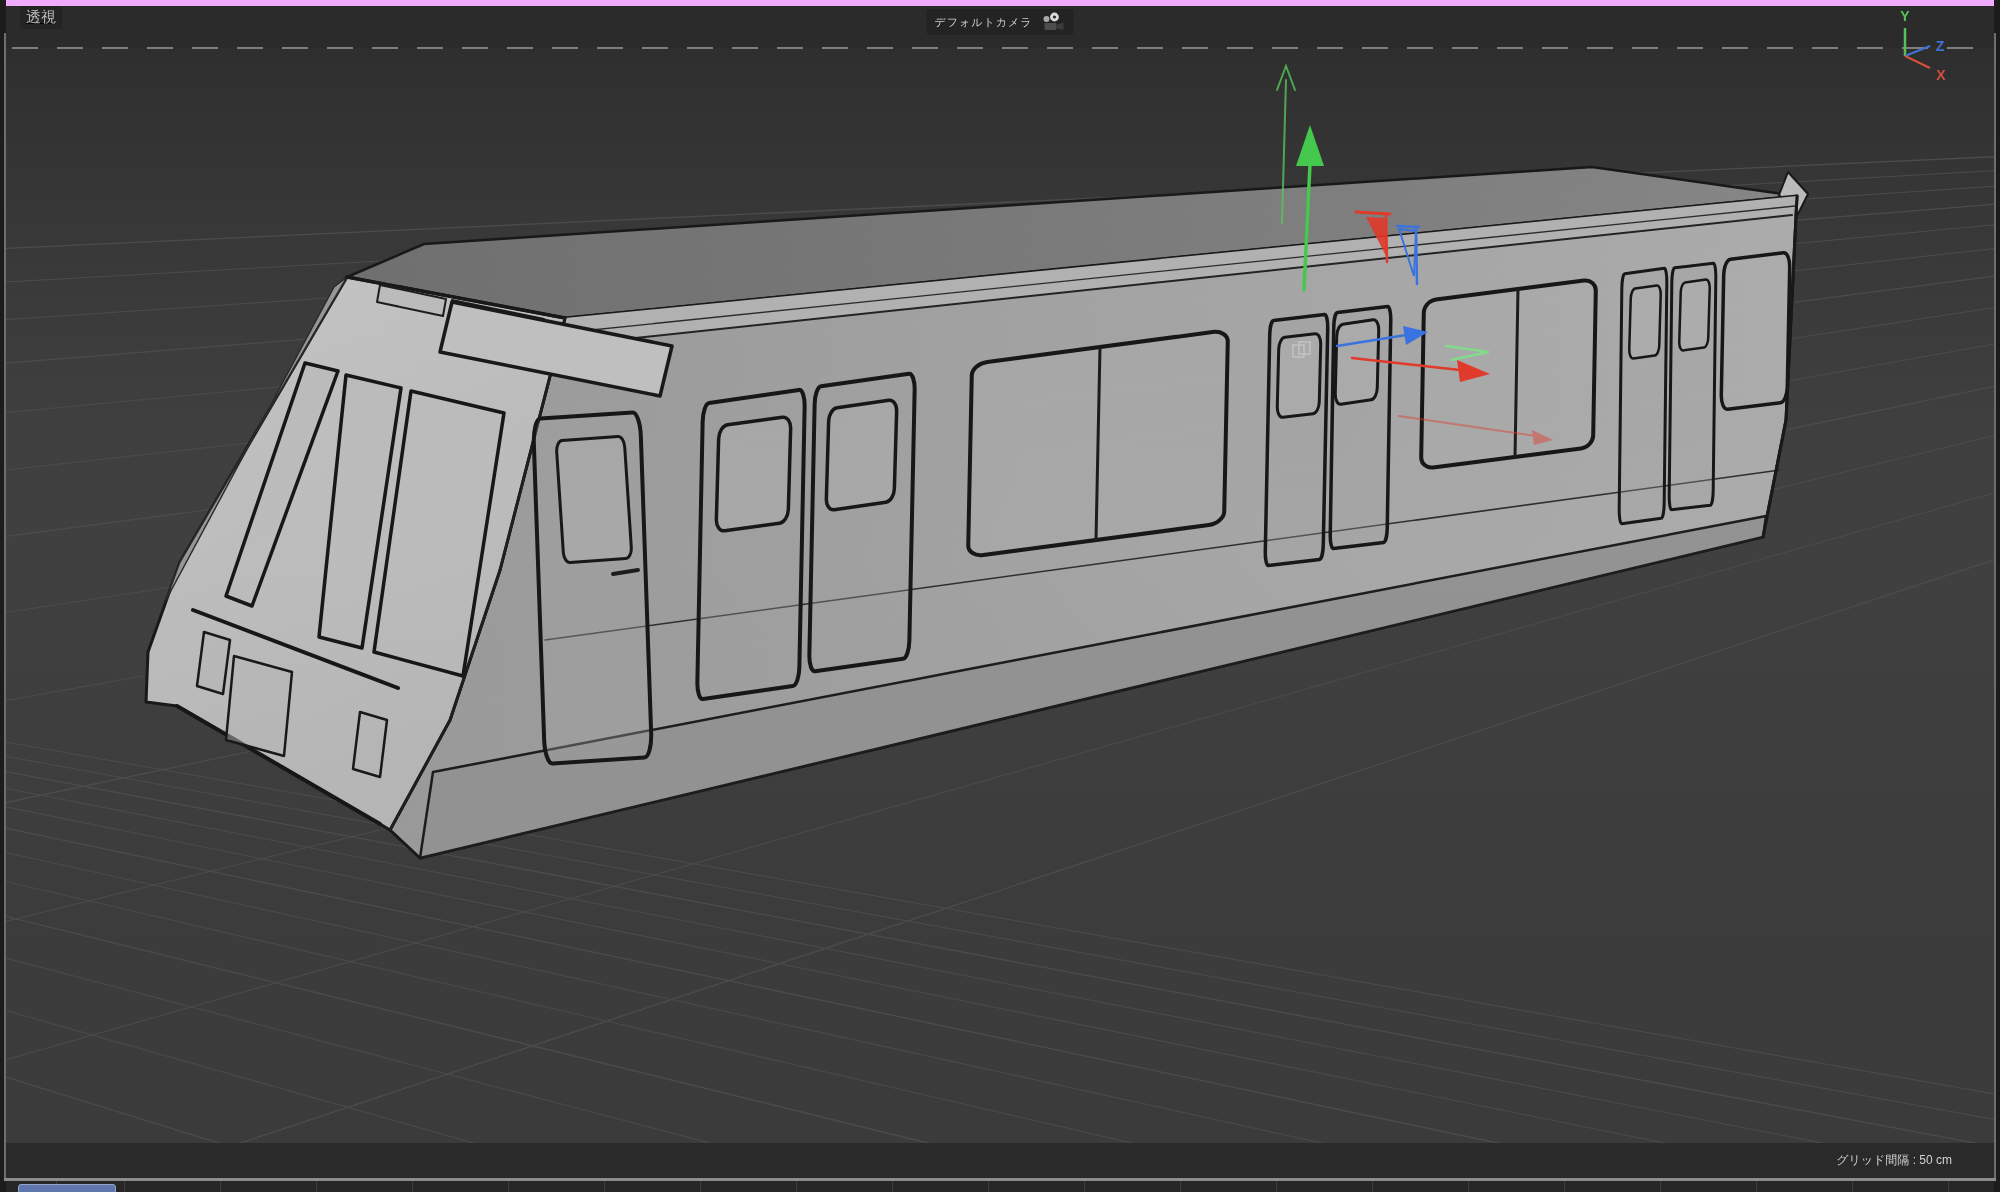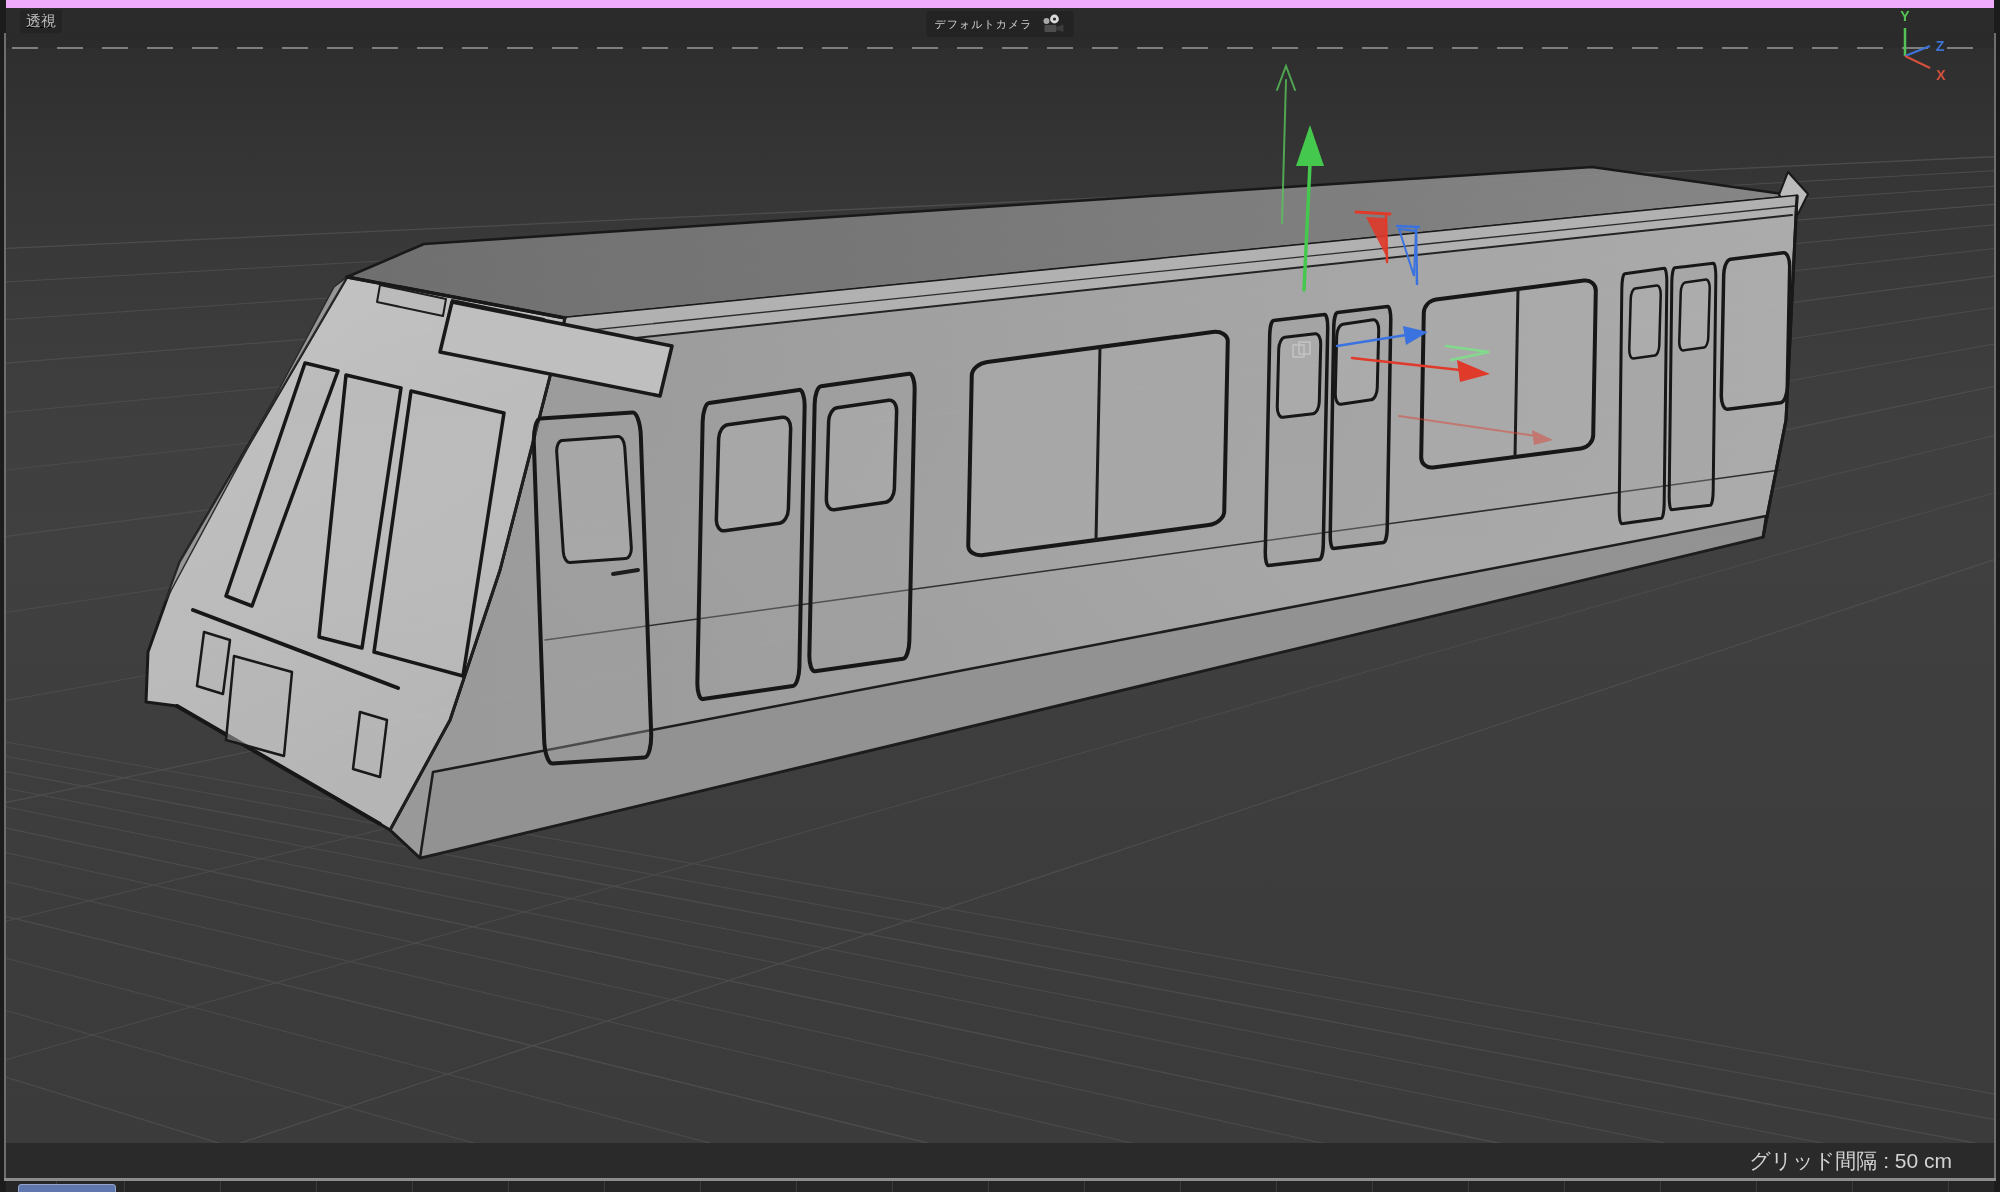--- a/index.html
+++ b/index.html
@@ -4,33 +4,33 @@
 <style>
   html,body{margin:0;padding:0;background:#151515;}
   .frame{position:relative;width:2000px;height:1192px;background:#1c1c1c;overflow:hidden;
          font-family:"Liberation Sans","DejaVu Sans",sans-serif;}
   
   .scene-wrap{position:absolute;left:6px;right:6px;top:0;bottom:14px;overflow:hidden;
       background:linear-gradient(180deg,#2b2b2b 0px,#313131 90px,#383838 230px,#3f3f3f 420px,#404040 560px,#3c3c3c 900px,#3b3b3b 100%);}
   .scene-svg{position:absolute;left:-6px;top:0;}
   
   .titlebar{position:absolute;left:6px;right:6px;top:0;height:33px;background:#2b2b2b;
-      border-top:8px solid #f0abfc;box-sizing:border-box;z-index:10;display:flex;align-items:flex-end;text-decoration:underline;}
+      border-top:6px solid #f0abfc;box-sizing:border-box;z-index:10;display:flex;align-items:flex-start;text-decoration:underline;}
   .view-label{color:#bdbdbd;font-size:15px;margin-left:14px;padding:2px 6px;background:#242424;border-radius:2px;cursor:default;}
   .camera-box{position:absolute;left:50%;transform:translateX(-50%);top:3px;height:26px;display:flex;align-items:center;
       background:#232323;border-radius:3px;padding:0 8px;}
   .camera-box span.lbl{color:#cfcfcf;font-size:11px;letter-spacing:1px;}
   .camera-icon{display:inline-block;margin-left:7px;width:26px;height:22px;position:relative;}
   
   .vp-border{position:absolute;left:4px;right:4px;top:33px;bottom:12px;border:2px solid #6e6e6e;border-top:none;
       box-sizing:border-box;z-index:20;pointer-events:none;}
   
   .infobar{position:absolute;left:6px;right:6px;top:1143px;height:35px;background:#2a2a2a;z-index:12;
       display:flex;align-items:center;justify-content:flex-end;}
-  .gridinfo{color:#d2d2d2;font-size:21px;margin-right:42px;}
+  .gridinfo{color:#d2d2d2;font-size:12px;margin-right:42px;}
   .bottom-line{position:absolute;left:4px;right:4px;top:1178px;height:3px;background:#8c8c8c;z-index:21;}
   
   .timeline{position:absolute;left:6px;right:6px;bottom:0;height:11px;background:#262626;z-index:22;
       background-image:repeating-linear-gradient(90deg,#3c3c3c 0px,#3c3c3c 1px,transparent 1px,transparent 96px);
       background-position:118px 0;}
   .tl-slider{position:absolute;left:12px;top:3px;width:96px;height:10px;background:#5f77ad;
       border:1px solid #93a3c9;border-radius:3px;}
   
   .axis-widget{position:absolute;right:44px;top:4px;z-index:30;}
   .axis-widget text{font-size:14px;font-weight:bold;font-family:"Liberation Sans","DejaVu Sans",sans-serif;}

